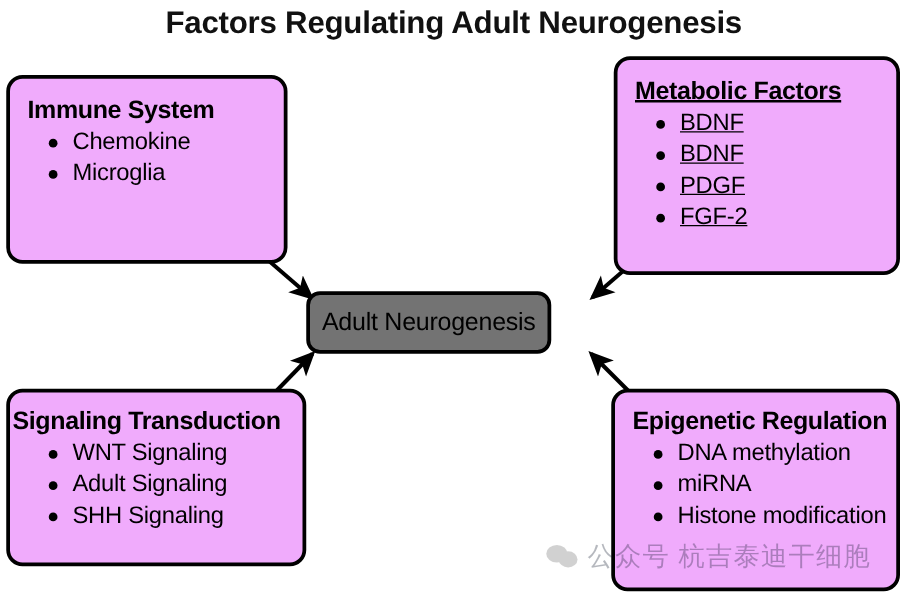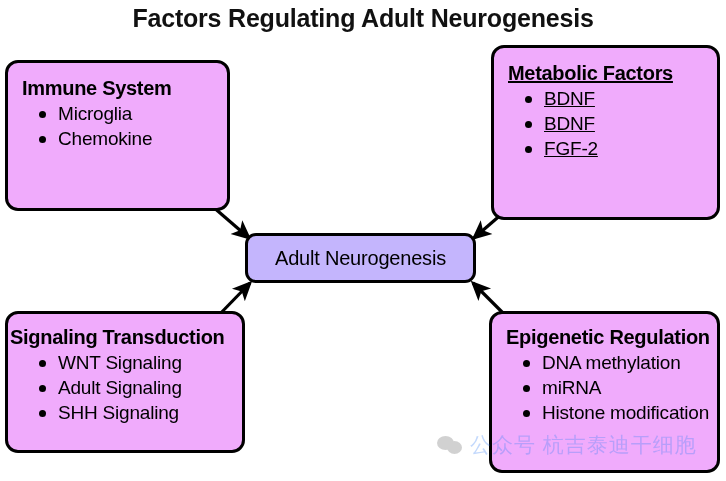--- a/index.html
+++ b/index.html
@@ -79,24 +79,24 @@
   #box-metabolic-factors .node-heading,
   #box-epigenetic .node-heading { padding-left: 14px; }
 
   #box-signaling .node-heading { padding-left: 2px; }
 
   
   #box-adult-neurogenesis {
     position: absolute;
     left: 245px;
     top: 233px;
-    width: 231px;
+    width: 196px;
     height: 50px;
     box-sizing: border-box;
-    background: #c4b5fd;
+    background: #737373;
     border: 3px solid #000000;
     border-radius: 11px;
     display: flex;
     align-items: center;
     justify-content: center;
     font-size: 20px;
     font-weight: normal;
     letter-spacing: -0.2px;
     white-space: nowrap;
   }
@@ -117,21 +117,21 @@
     left: 437px;
     top: 431px;
     display: flex;
     align-items: center;
     gap: 7px;
     opacity: 0.30;
     pointer-events: none;
   }
   #watermark .wm-text {
     font-size: 21px;
-    color: #3b82f6;
+    color: #0f172a;
     letter-spacing: 1px;
     white-space: nowrap;
   }
   #watermark .wechat-glyph {
     position: relative;
     width: 26px;
     height: 20px;
   }
   #watermark .wechat-glyph .b1,
   #watermark .wechat-glyph .b2 {
@@ -163,39 +163,43 @@
     <line x1="511" y1="206" x2="474" y2="238" stroke="#000000" stroke-width="3.2" marker-end="url(#ah)"></line>
     <line x1="216" y1="318" x2="250" y2="283" stroke="#000000" stroke-width="3.2" marker-end="url(#ah)"></line>
     <line x1="508" y1="318" x2="473" y2="283" stroke="#000000" stroke-width="3.2" marker-end="url(#ah)"></line>
   </svg>
 
   <div class="node-box" id="box-immune-system">
     <div class="node-heading">Immune System</div>
     <ul class="node-list">
       <li>
         <span class="bullet-dot"></span>
+        <span>Chemokine</span>
+      </li>
+      <li>
+        <span class="bullet-dot"></span>
         <span>Microglia</span>
-      </li>
-      <li>
-        <span class="bullet-dot"></span>
-        <span>Chemokine</span>
       </li>
     </ul>
   </div>
 
   <div class="node-box" id="box-metabolic-factors">
     <div class="node-heading">Metabolic Factors</div>
     <ul class="node-list">
       <li>
         <span class="bullet-dot"></span>
         <span>BDNF</span>
       </li>
       <li>
         <span class="bullet-dot"></span>
         <span>BDNF</span>
+      </li>
+      <li>
+        <span class="bullet-dot"></span>
+        <span>PDGF</span>
       </li>
       <li>
         <span class="bullet-dot"></span>
         <span>FGF-2</span>
       </li>
     </ul>
   </div>
 
   <div id="box-adult-neurogenesis">
     <span>Adult Neurogenesis</span>

